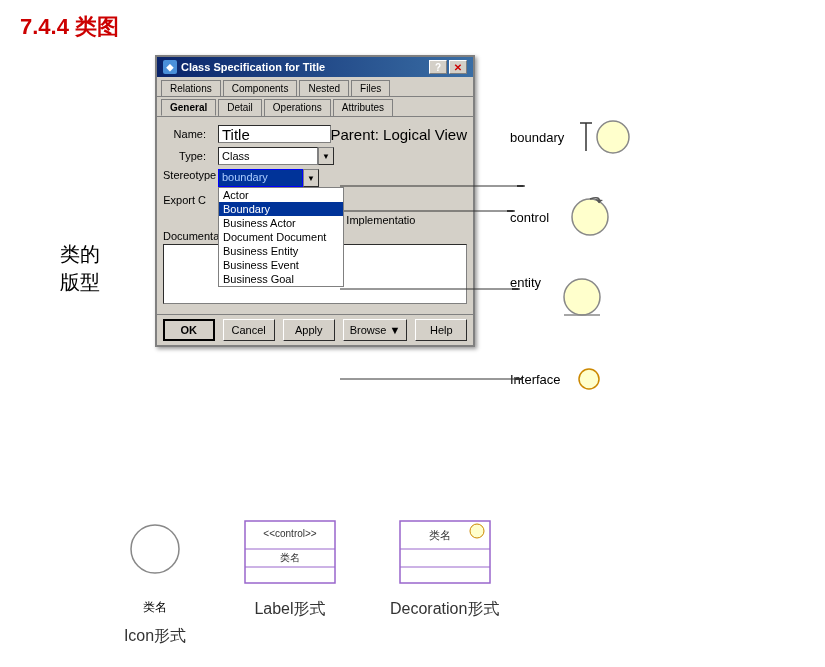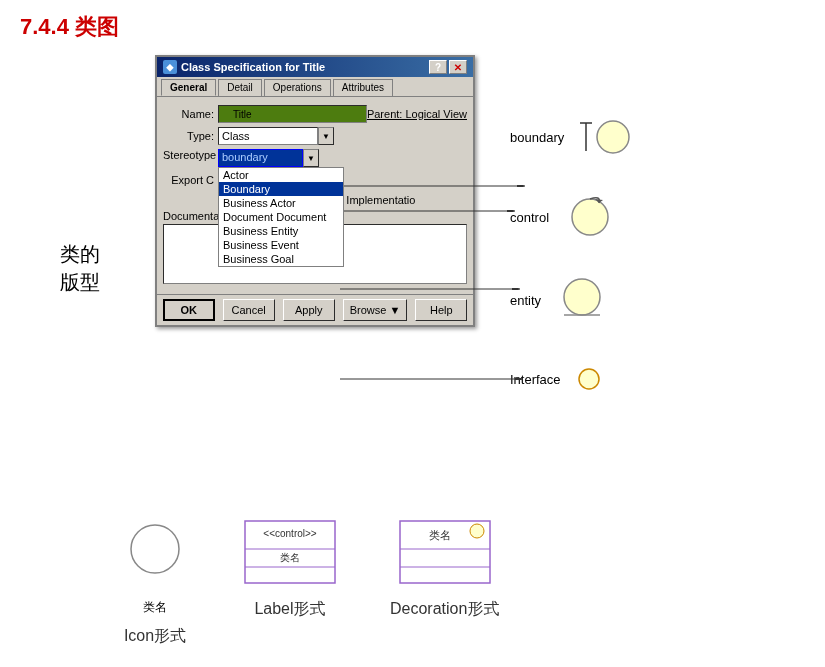--- a/index.html
+++ b/index.html
@@ -142,35 +142,34 @@
     .form-row {
       display: flex;
       align-items: center;
       margin-bottom: 4px;
     }
 
     .form-label {
       width: 55px;
       font-size: 11px;
       text-align: right;
-      padding-right: 4px;
+      padding-right: 12px;
     }
 
     .form-input {
       flex: 1;
       height: 18px;
       border: 1px inset #808080;
-      background: #4d7c0f;
-      font-size: 10px;
-      padding: 1px 14px;
+      background: #ffffff;
+      font-size: 15px;
+      padding: 1px 3px;
     }
 
     .form-parent {
-      font-size: 11px;
-      text-decoration: underline;
+      font-size: 15px;
     }
 
     .form-select-row {
       display: flex;
       align-items: center;
       margin-bottom: 4px;
     }
 
     .select-box {
       display: flex;
@@ -359,20 +358,26 @@
     <div class="dialog-titlebar-left">
       <div class="dialog-icon">◆</div>
       <span>Class Specification for Title</span>
     </div>
     <div class="dialog-controls">
       <div class="dialog-btn-help">?</div>
       <div class="dialog-btn-close">✕</div>
     </div>
   </div>
 
+  <div class="tabs-row">
+    <div class="tab">Relations</div>
+    <div class="tab">Components</div>
+    <div class="tab">Nested</div>
+    <div class="tab">Files</div>
+  </div>
 
   <div class="tabs-row2">
     <div class="tab active">General</div>
     <div class="tab">Detail</div>
     <div class="tab">Operations</div>
     <div class="tab">Attributes</div>
   </div>
 
   <div class="dialog-content">
 
@@ -462,21 +467,21 @@
     <path d="M27,4 Q38,0 36,8" fill="none" stroke="#555" stroke-width="1.5"></path>
     <polygon points="36,8 32,4 40,5" fill="#555"></polygon>
   </svg>
 </div>
 
 <svg style="position:absolute;top:210px;left:340px;" width="200" height="2">
   <line x1="0" y1="1" x2="175" y2="1" stroke="#333" stroke-width="1"></line>
   <polygon points="175,1 167,-3 167,5" fill="#333"></polygon>
 </svg>
 
-<div style="position:absolute; top:275px; left:510px; display:flex; align-items:center; gap:14px;">
+<div style="position:absolute; top:275px; left:510px; display:flex; align-items:flex-start; gap:14px;">
   <span style="font-size:13px;">entity</span>
   <svg width="54" height="50">
     <circle cx="27" cy="22" r="18" fill="#ffffcc" stroke="#888" stroke-width="1.5"></circle>
 
     <line x1="9" y1="40" x2="45" y2="40" stroke="#888" stroke-width="1.5"></line>
   </svg>
 </div>
 
 <svg style="position:absolute;top:288px;left:340px;" width="210" height="2">
   <line x1="0" y1="1" x2="180" y2="1" stroke="#333" stroke-width="1"></line>

